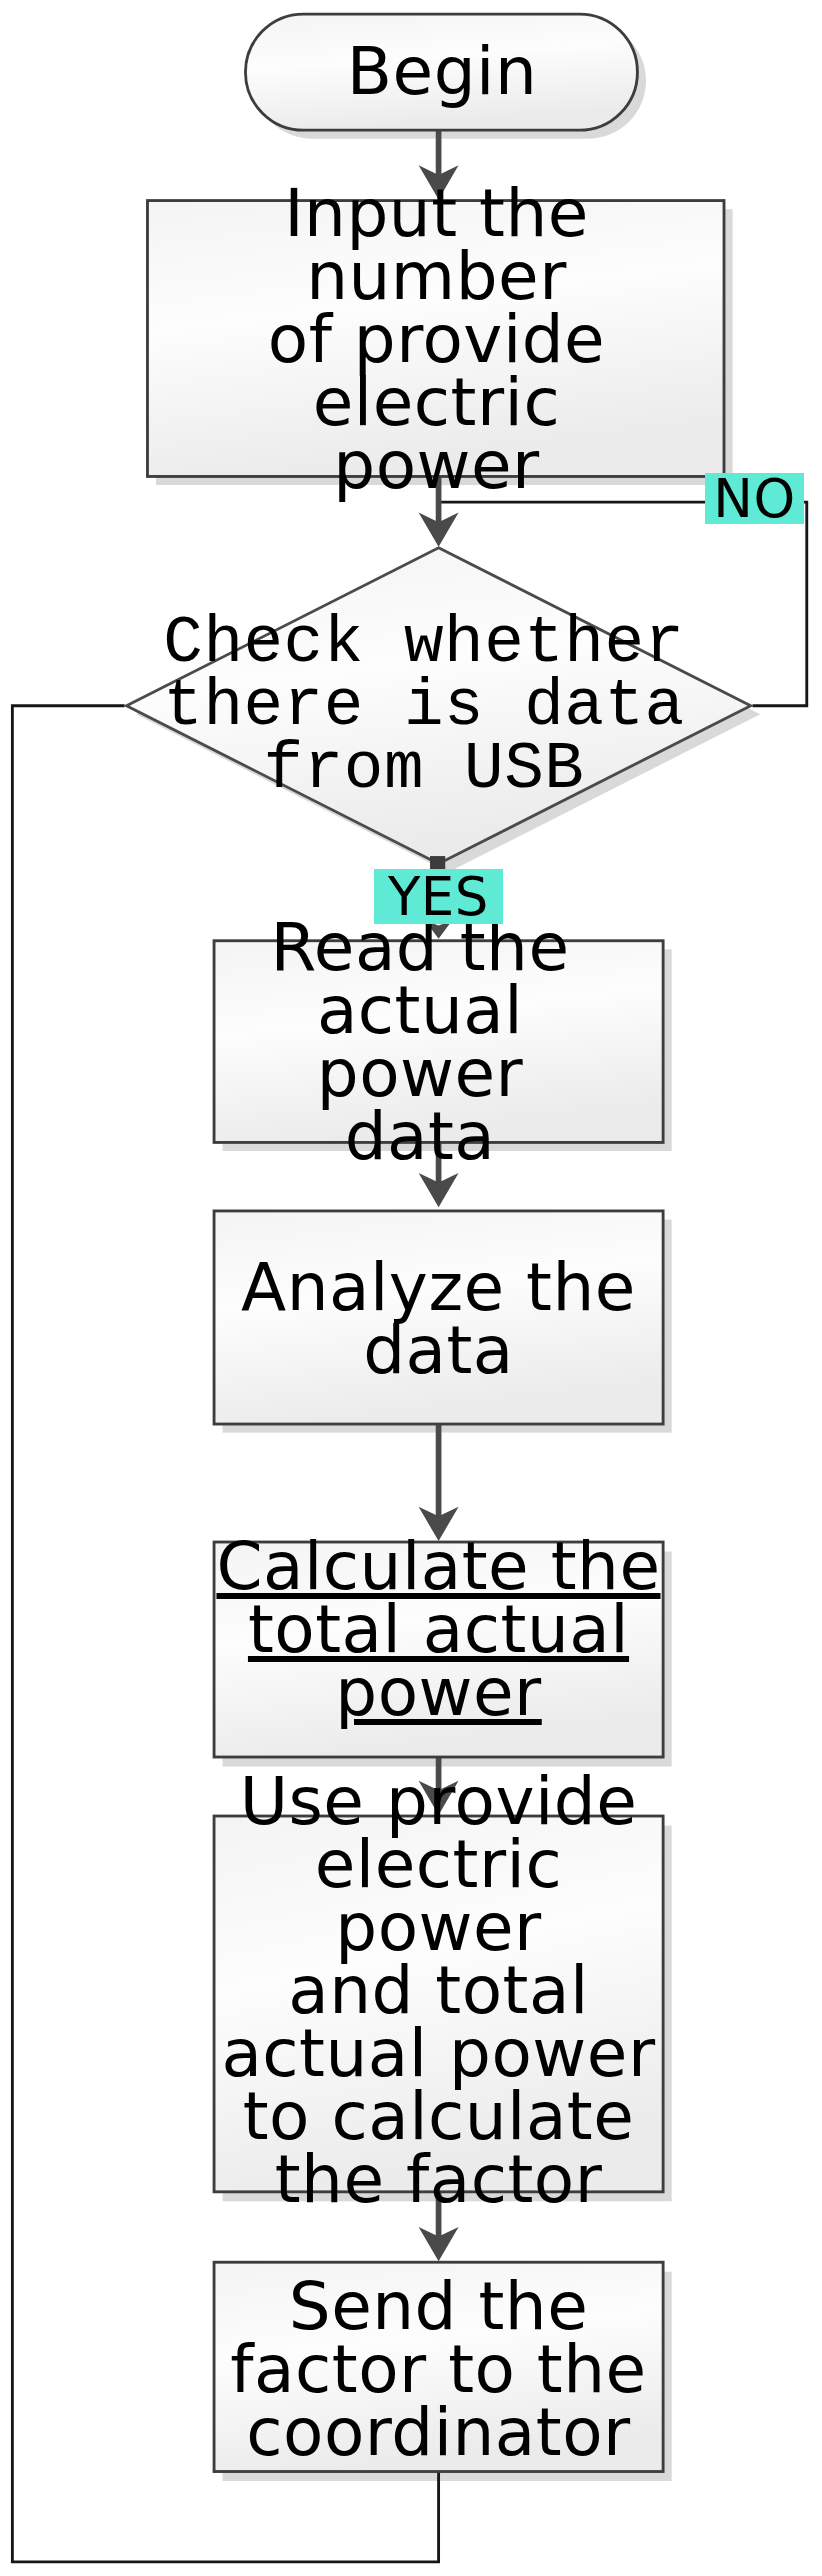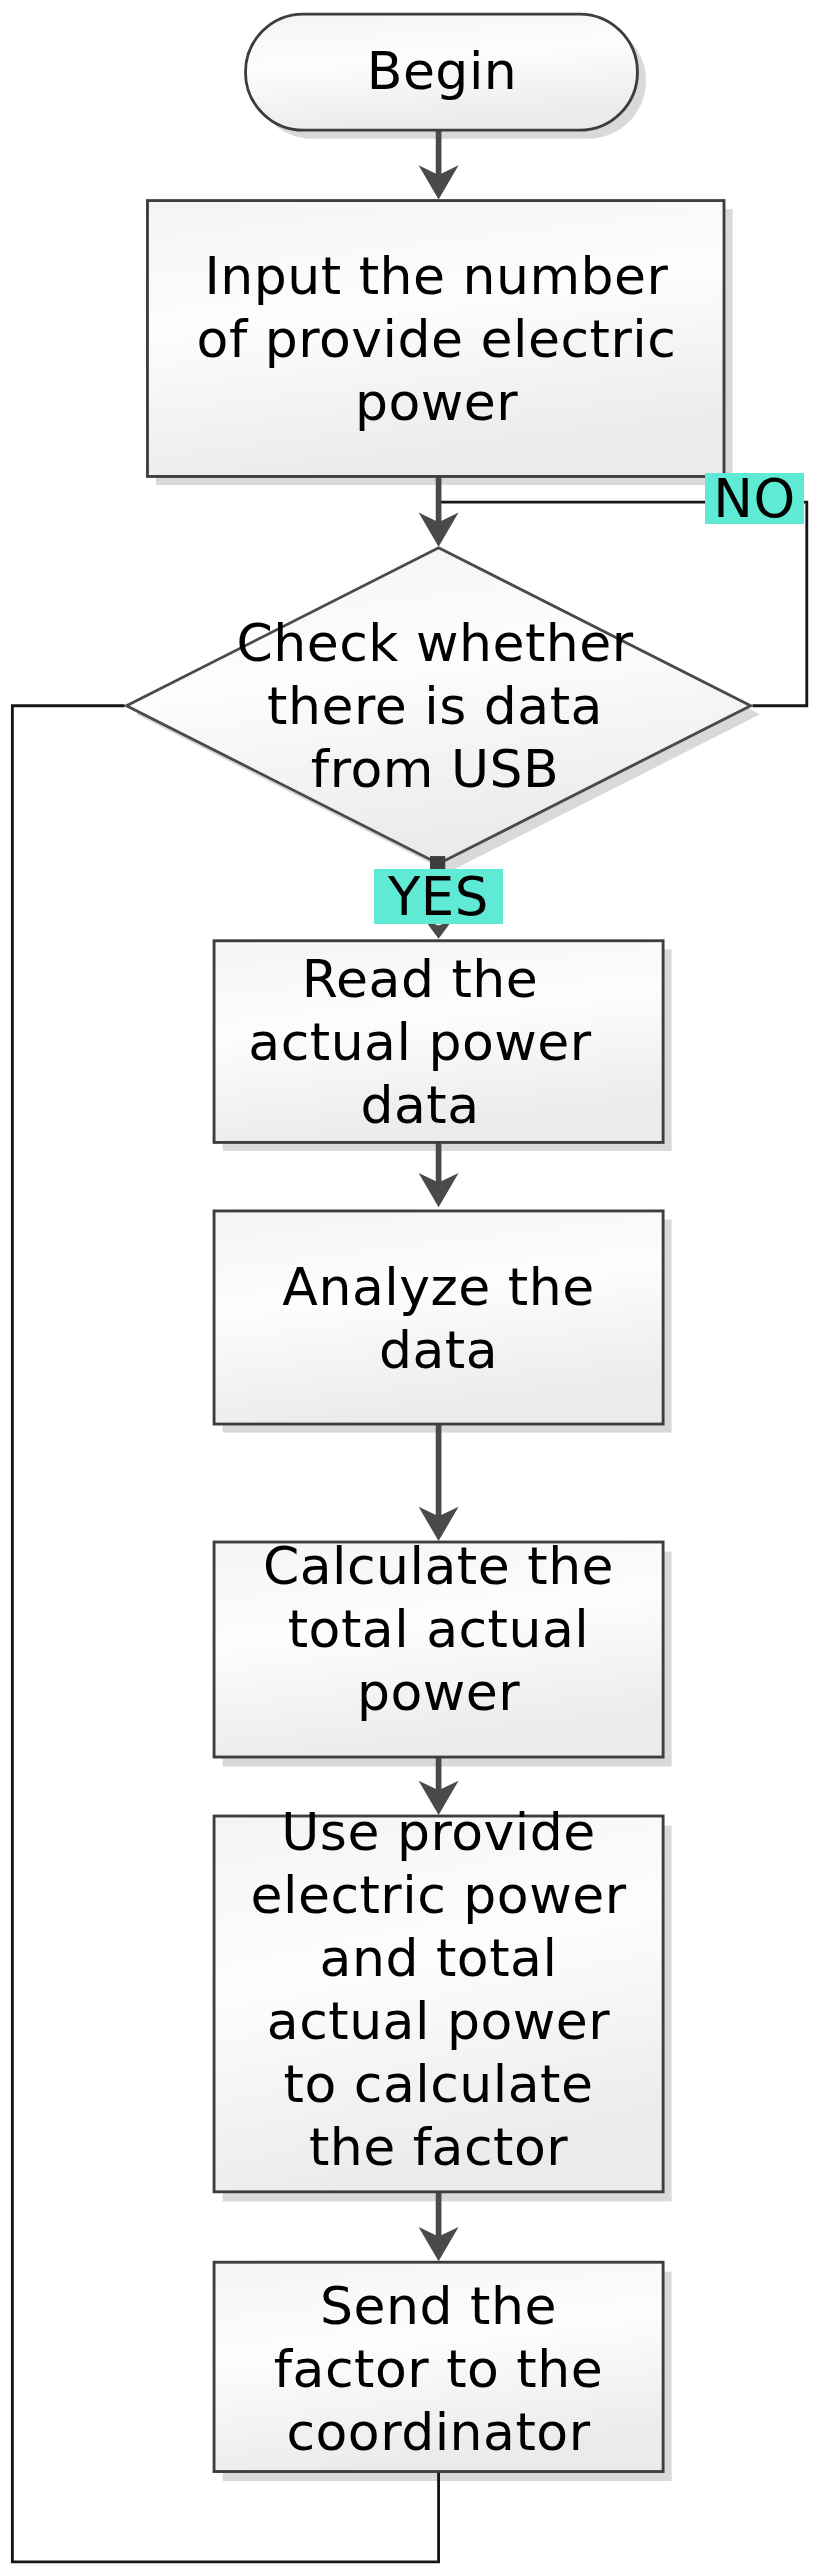--- a/index.html
+++ b/index.html
@@ -21,21 +21,21 @@
     top: 0;
   }
   .node-label {
     position: absolute;
     display: flex;
     flex-direction: column;
     align-items: center;
     justify-content: center;
     text-align: center;
     color: #000000;
-    font-size: 52px;
+    font-size: 66px;
     line-height: 63px;
     letter-spacing: 0.5px;
     z-index: 2;
   }
   .branch-label {
     position: absolute;
     display: flex;
     align-items: center;
     justify-content: center;
     background: #5eead4;
@@ -101,38 +101,38 @@
   <div class="node-label" style="left:246px; top:13.3px; width:392px; height:116px;">
     <div>Begin</div>
   </div>
 
   <div class="node-label" style="left:148px; top:202px; width:577px; height:274px;">
     <div>Input the number</div>
     <div>of provide electric</div>
     <div>power</div>
   </div>
 
-  <div class="node-label" style="left:123px; top:549px; width:624px; height:314px;">
+  <div class="node-label" style="left:112px; top:549px; width:624px; height:314px;font-family:Liberation Mono, monospace;">
     <div>Check whether</div>
     <div>there is data</div>
     <div>from USB</div>
   </div>
 
   <div class="node-label" style="left:214px; top:942px; width:412px; height:200px;">
     <div>Read the</div>
     <div>actual power</div>
     <div>data</div>
   </div>
 
   <div class="node-label" style="left:214px; top:1213px; width:449px; height:211px;">
     <div>Analyze the</div>
     <div>data</div>
   </div>
 
-  <div class="node-label" style="left:214px; top:1544px; width:449px; height:171px;">
+  <div class="node-label" style="left:214px; top:1544px; width:449px; height:171px;text-decoration:underline;">
     <div>Calculate the</div>
     <div>total actual</div>
     <div>power</div>
   </div>
 
   <div class="node-label" style="left:214px; top:1818px; width:449px; height:344px;">
     <div>Use provide</div>
     <div>electric power</div>
     <div>and total</div>
     <div>actual power</div>

